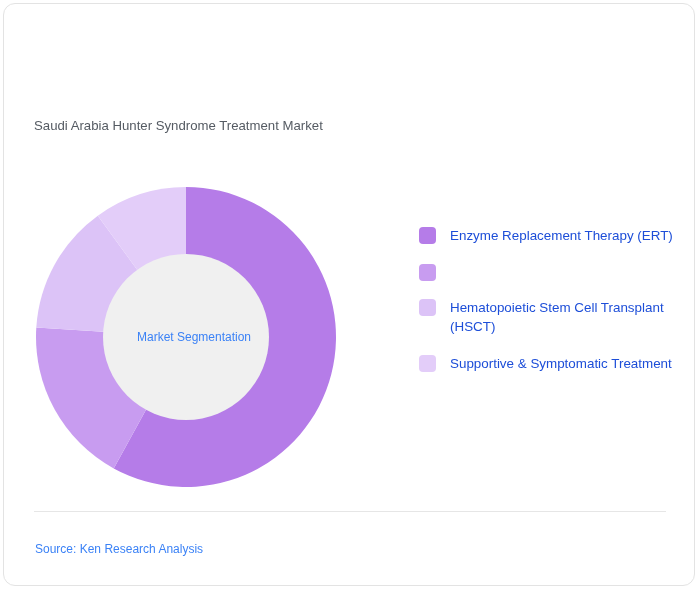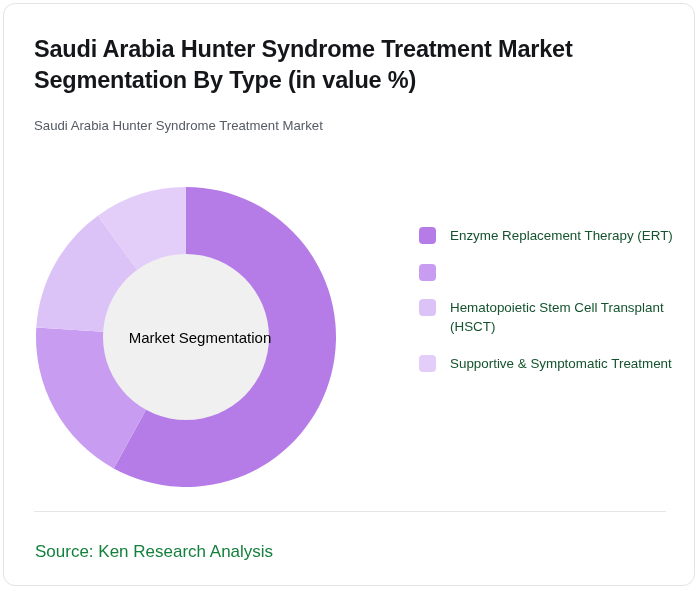--- a/index.html
+++ b/index.html
@@ -28,62 +28,61 @@
     font-size:13.2px;color:#555b63;line-height:20.5px;
   }
   .chart-area{
     position:absolute;left:0;top:150px;width:692px;height:355px;
   }
   .donut-wrap{
     position:absolute;left:29px;top:30px;width:306px;height:306px;
   }
   .donut-svg{display:block;width:306px;height:306px;}
   .center-label{
-    position:absolute;left:14px;top:0;width:306px;height:306px;
+    position:absolute;left:8px;top:0;width:306px;height:306px;
     display:flex;align-items:center;justify-content:center;
-    font-size:15px;color:#000000;pointer-events:none;
+    font-size:12px;color:#3b82f6;pointer-events:none;
   }
   .legend{
     position:absolute;left:415px;top:72px;width:255px;
   }
   .legend-item{
     display:flex;align-items:flex-start;margin-bottom:17px;
   }
   .legend-item:last-child{margin-bottom:0;text-align:right;}
   .swatch{
     width:17px;height:17px;border-radius:4px;
     flex:0 0 17px;margin-right:14px;margin-top:1px;
   }
   .legend-label{
-    font-size:13.4px;color:#14532d;line-height:19.5px;
+    font-size:13.4px;color:#1d4ed8;line-height:19.5px;
   }
   .divider{
     position:absolute;left:30px;top:507px;width:632px;height:1px;
     background:#e6e6e6;
   }
   .source{
     position:absolute;left:31px;top:538px;
-    font-size:17px;color:#15803d;
+    font-size:12px;color:#3b82f6;
   }
   .logo{
     position:absolute;right:29px;top:524px;
     display:flex;align-items:center;height:38px;
   }
   .logo-mark{flex:0 0 auto;margin-right:6px;}
   .logo-bar{
     width:2px;height:25px;background:#111;margin-right:7px;
   }
   .logo-text{flex:0 0 auto;}
 </style>
 </head>
 <body>
 
 <div class="card">
 
-  <div class="title">Saudi Arabia Hunter Syndrome Treatment Market Segmentation By Type (in value %)</div>
 
   <div class="subtitle">
     <div>Saudi Arabia Hunter Syndrome Treatment Market</div>
   </div>
 
   <div class="chart-area">
 
     <div class="donut-wrap">
       <svg class="donut-svg" viewBox="0 0 306 306">
         <g id="donut-slices">

